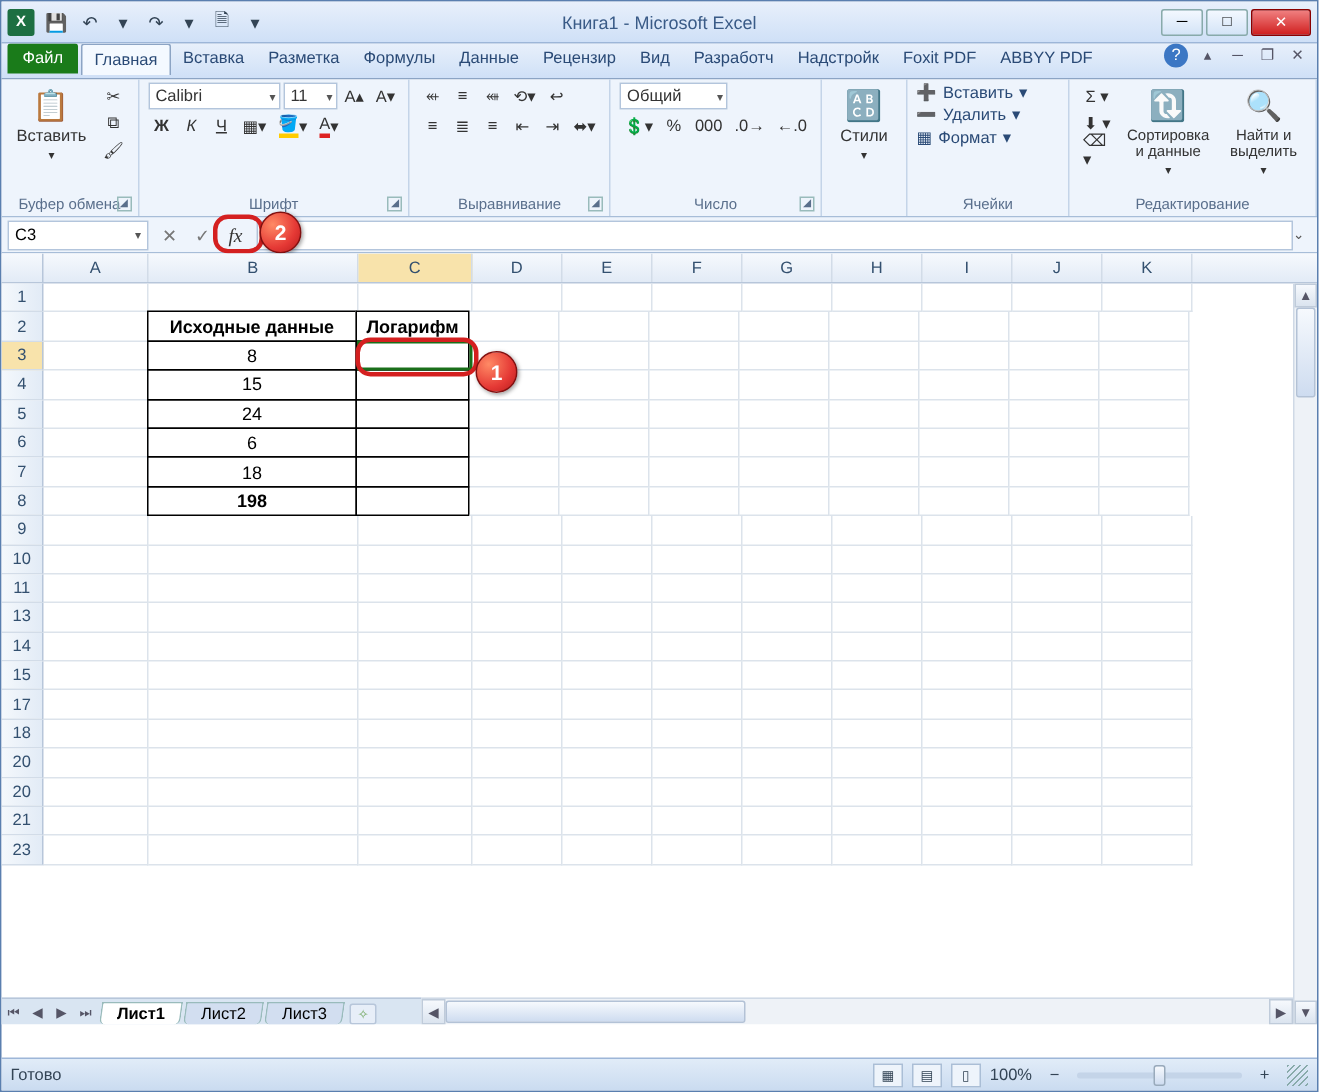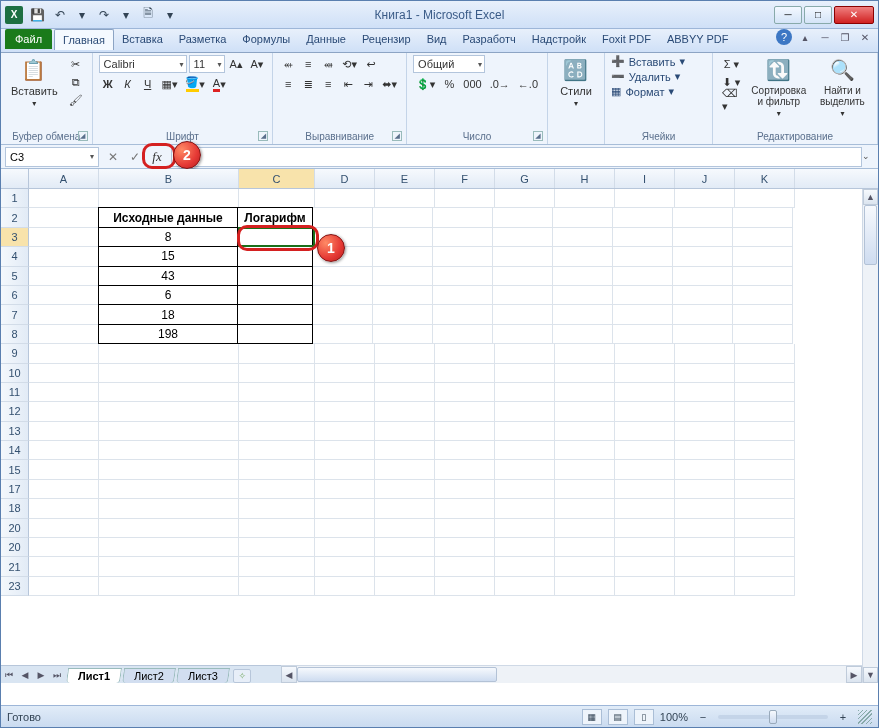--- a/index.html
+++ b/index.html
@@ -222,21 +222,21 @@
 
   <div class="group" style="flex:1">
     <div class="group-body">
       <div>
         <div class="sbtn">Σ ▾</div>
         <div class="sbtn">⬇ ▾</div>
         <div class="sbtn">⌫ ▾</div>
       </div>
       <div class="big-btn">
         <div class="ico">🔃</div>
-        <span style="font-size:10px;text-align:center;max-width:66px">Сортировка и фильтр</span>
+        <span style="font-size:10px;text-align:center;max-width:66px">Сортировка и данные</span>
           <span style="font-size:8px">▾</span>
       </div>
       <div class="big-btn">
         <div class="ico">🔍</div>
         <span style="font-size:10px;text-align:center;max-width:60px">Найти и выделить</span>
           <span style="font-size:8px">▾</span>
       </div>
     </div>
     <div class="group-label">Редактирование</div>
   </div>
@@ -327,21 +327,21 @@
         <div class="cell" style="width: 60px;"></div>
         <div class="cell" style="width: 60px;"></div>
         <div class="cell" style="width: 60px;"></div>
         <div class="cell" style="width: 60px;"></div>
         <div class="cell" style="width: 60px;"></div>
         <div class="cell" style="width: 60px;"></div>
       </div>
       <div class="row">
         <div class="rowhdr">5</div>
         <div class="cell" style="width: 70px;"></div>
-        <div class="cell bordered center" style="width: 140px;">43</div>
+        <div class="cell bordered center" style="width: 140px;">24</div>
         <div class="cell bordered center" style="width: 76px;"></div>
         <div class="cell" style="width: 60px;"></div>
         <div class="cell" style="width: 60px;"></div>
         <div class="cell" style="width: 60px;"></div>
         <div class="cell" style="width: 60px;"></div>
         <div class="cell" style="width: 60px;"></div>
         <div class="cell" style="width: 60px;"></div>
         <div class="cell" style="width: 60px;"></div>
         <div class="cell" style="width: 60px;"></div>
       </div>
@@ -369,21 +369,21 @@
         <div class="cell" style="width: 60px;"></div>
         <div class="cell" style="width: 60px;"></div>
         <div class="cell" style="width: 60px;"></div>
         <div class="cell" style="width: 60px;"></div>
         <div class="cell" style="width: 60px;"></div>
         <div class="cell" style="width: 60px;"></div>
       </div>
       <div class="row">
         <div class="rowhdr">8</div>
         <div class="cell" style="width: 70px;"></div>
-        <div class="cell bordered center" style="width: 140px;">198</div>
+        <div class="cell bordered center" style="width: 140px; font-weight: bold;">198</div>
         <div class="cell bordered center" style="width: 76px;"></div>
         <div class="cell" style="width: 60px;"></div>
         <div class="cell" style="width: 60px;"></div>
         <div class="cell" style="width: 60px;"></div>
         <div class="cell" style="width: 60px;"></div>
         <div class="cell" style="width: 60px;"></div>
         <div class="cell" style="width: 60px;"></div>
         <div class="cell" style="width: 60px;"></div>
         <div class="cell" style="width: 60px;"></div>
       </div>
@@ -410,34 +410,20 @@
         <div class="cell" style="width: 60px;"></div>
         <div class="cell" style="width: 60px;"></div>
         <div class="cell" style="width: 60px;"></div>
         <div class="cell" style="width: 60px;"></div>
         <div class="cell" style="width: 60px;"></div>
         <div class="cell" style="width: 60px;"></div>
         <div class="cell" style="width: 60px;"></div>
       </div>
       <div class="row">
         <div class="rowhdr">11</div>
-        <div class="cell" style="width: 70px;"></div>
-        <div class="cell" style="width: 140px;"></div>
-        <div class="cell" style="width: 76px;"></div>
-        <div class="cell" style="width: 60px;"></div>
-        <div class="cell" style="width: 60px;"></div>
-        <div class="cell" style="width: 60px;"></div>
-        <div class="cell" style="width: 60px;"></div>
-        <div class="cell" style="width: 60px;"></div>
-        <div class="cell" style="width: 60px;"></div>
-        <div class="cell" style="width: 60px;"></div>
-        <div class="cell" style="width: 60px;"></div>
-      </div>
-      <div class="row">
-        <div class="rowhdr">12</div>
         <div class="cell" style="width: 70px;"></div>
         <div class="cell" style="width: 140px;"></div>
         <div class="cell" style="width: 76px;"></div>
         <div class="cell" style="width: 60px;"></div>
         <div class="cell" style="width: 60px;"></div>
         <div class="cell" style="width: 60px;"></div>
         <div class="cell" style="width: 60px;"></div>
         <div class="cell" style="width: 60px;"></div>
         <div class="cell" style="width: 60px;"></div>
         <div class="cell" style="width: 60px;"></div>

